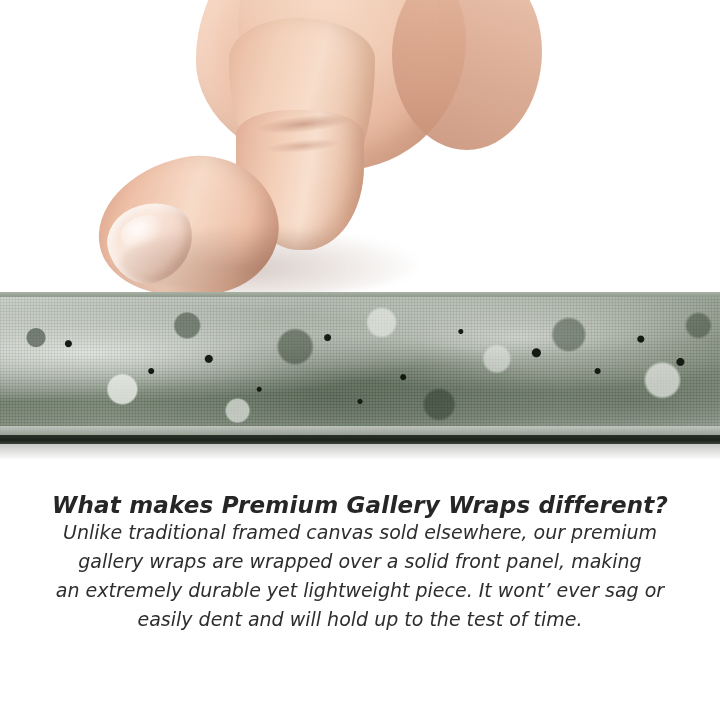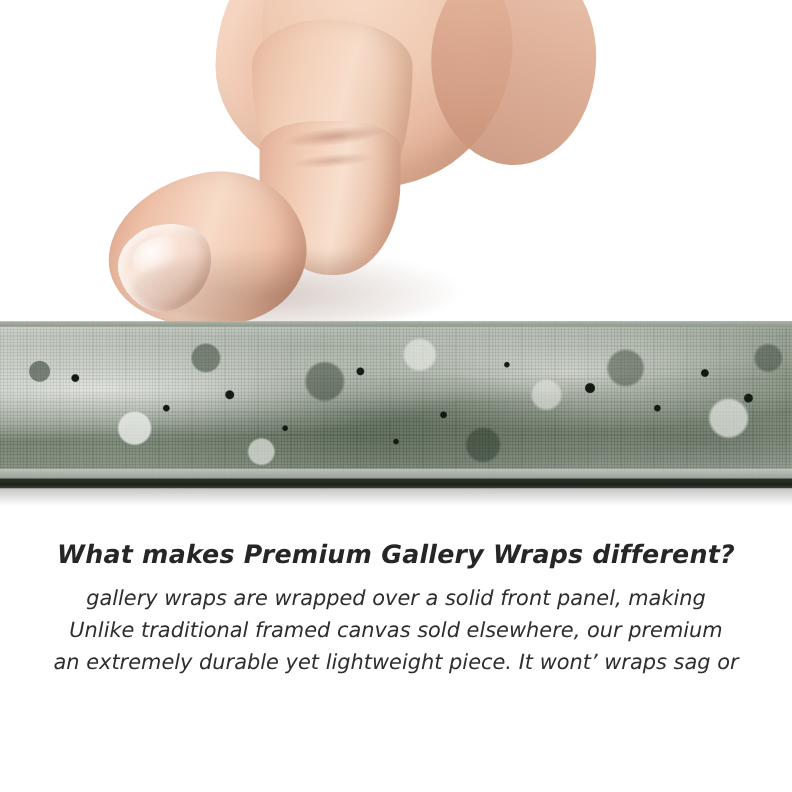--- a/index.html
+++ b/index.html
@@ -239,21 +239,20 @@
     width: 720px;
     text-align: center;
     color: #2b2b2b;
     font-family: "DejaVu Sans", sans-serif;
     font-style: italic;
   }
   .caption-heading {
     font-size: 23px;
     font-weight: 600;
     letter-spacing: .2px;
-    margin-bottom: 12px;
     color: #262626;
   }
   .caption-body {
     font-size: 19px;
     line-height: 29px;
     color: #2e2e2e;
   }
   .caption-body .line {
     display: block;
     white-space: nowrap;
@@ -285,19 +284,20 @@
     <div class="strip-mottle"></div>
     <div class="strip-specks"></div>
     <div class="strip-bottom-bevel"></div>
     <div class="strip-bottom-dark"></div>
   </div>
   <div class="strip-drop-shadow"></div>
 
   <div class="caption">
     <div class="caption-heading">What makes Premium Gallery Wraps different?</div>
     <div class="caption-body">
+      <span class="line">Unlike traditional framed canvas sold elsewhere, our premium</span>
       <span class="line">gallery wraps are wrapped over a solid front panel, making</span>
-      <span class="line">Unlike traditional framed canvas sold elsewhere, our premium</span>
-      <span class="line">an extremely durable yet lightweight piece. It wont’ wraps sag or</span>
+      <span class="line">an extremely durable yet lightweight piece. It wont’ ever sag or</span>
+      <span class="line">easily dent and will hold up to the test of time.</span>
     </div>
   </div>
 
 </div>
 
 </body></html>

